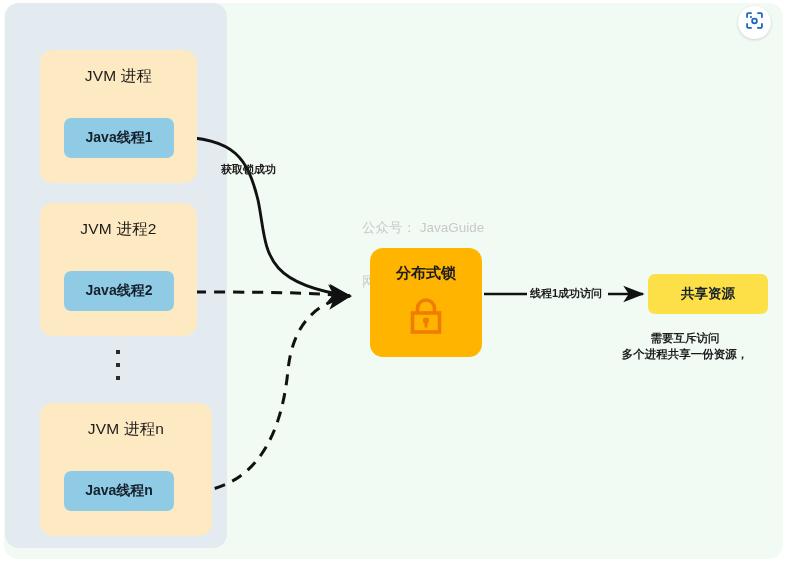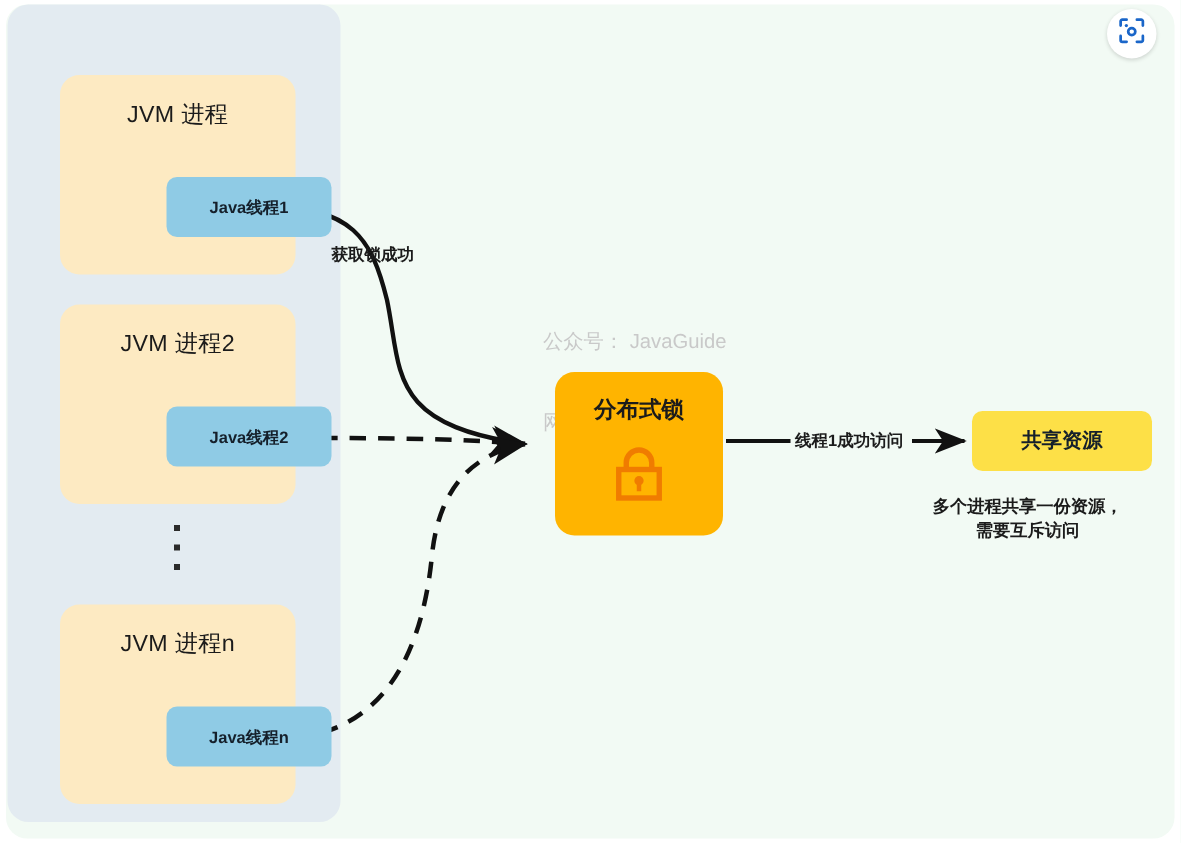--- a/index.html
+++ b/index.html
@@ -45,24 +45,23 @@
     letter-spacing:.2px;
     white-space:nowrap;
   }
   .thread{
     position:absolute;
     background:#8fcbe5;
     border-radius:7px;
     display:flex;
     align-items:center;
     justify-content:center;
-    font-size:11px;
+    font-size:14px;
     color:#15202b;
     font-weight:600;
-    margin-left:47px;
   }
   
   .dots{
     position:absolute;
     left:113px; top:350px;
     width:10px;height:32px;
   }
   .dots i{
     display:block;
     width:4px;height:4px;
@@ -186,21 +185,21 @@
     <div class="proc-title" style="top:16px;">JVM 进程2</div>
     <div class="thread" style="left:24px;top:68px;width:110px;height:40px;">Java线程2</div>
   </div>
 
   <div class="dots">
     <i></i>
       <i></i>
       <i></i>
   </div>
 
-  <div class="proc" style="left:40px;top:403px;width:157px;height:133px;">
+  <div class="proc" style="left:40px;top:403px;width:172px;height:133px;">
     <div class="proc-title" style="top:16px;">JVM 进程n</div>
     <div class="thread" style="left:24px;top:68px;width:110px;height:40px;">Java线程n</div>
   </div>
 
   <div class="wm">
     <div>公众号： JavaGuide</div>
     <div>网站： javaguide.cn</div>
   </div>
 
   <div class="lock-box">
@@ -213,22 +212,22 @@
         <rect x="18.5" y="25" width="3" height="6.5" fill="#f07c00"></rect>
       </svg>
     </span>
   </div>
 
   <div class="elabel" id="lbl-lock">获取锁成功</div>
   <div class="elabel" id="lbl-access">线程1成功访问</div>
 
   <div class="res-box">共享资源</div>
   <div class="res-cap">
+    <div>需要互斥访问</div>
     <div>多个进程共享一份资源，</div>
-    <div>需要互斥访问</div>
   </div>
 
   <div class="scan-btn">
     <span>
       <svg width="19" height="19" viewBox="0 0 20 20">
         <g fill="none" stroke="#1a66c9" stroke-width="1.9" stroke-linecap="round">
           <path d="M2.2,6.4 V3.4 a1.2,1.2 0 0 1 1.2,-1.2 H6.4"></path>
           <path d="M13.6,2.2 H16.6 a1.2,1.2 0 0 1 1.2,1.2 V6.4"></path>
           <path d="M17.8,13.6 V16.6 a1.2,1.2 0 0 1 -1.2,1.2 H13.6"></path>
           <path d="M6.4,17.8 H3.4 a1.2,1.2 0 0 1 -1.2,-1.2 V13.6"></path>

